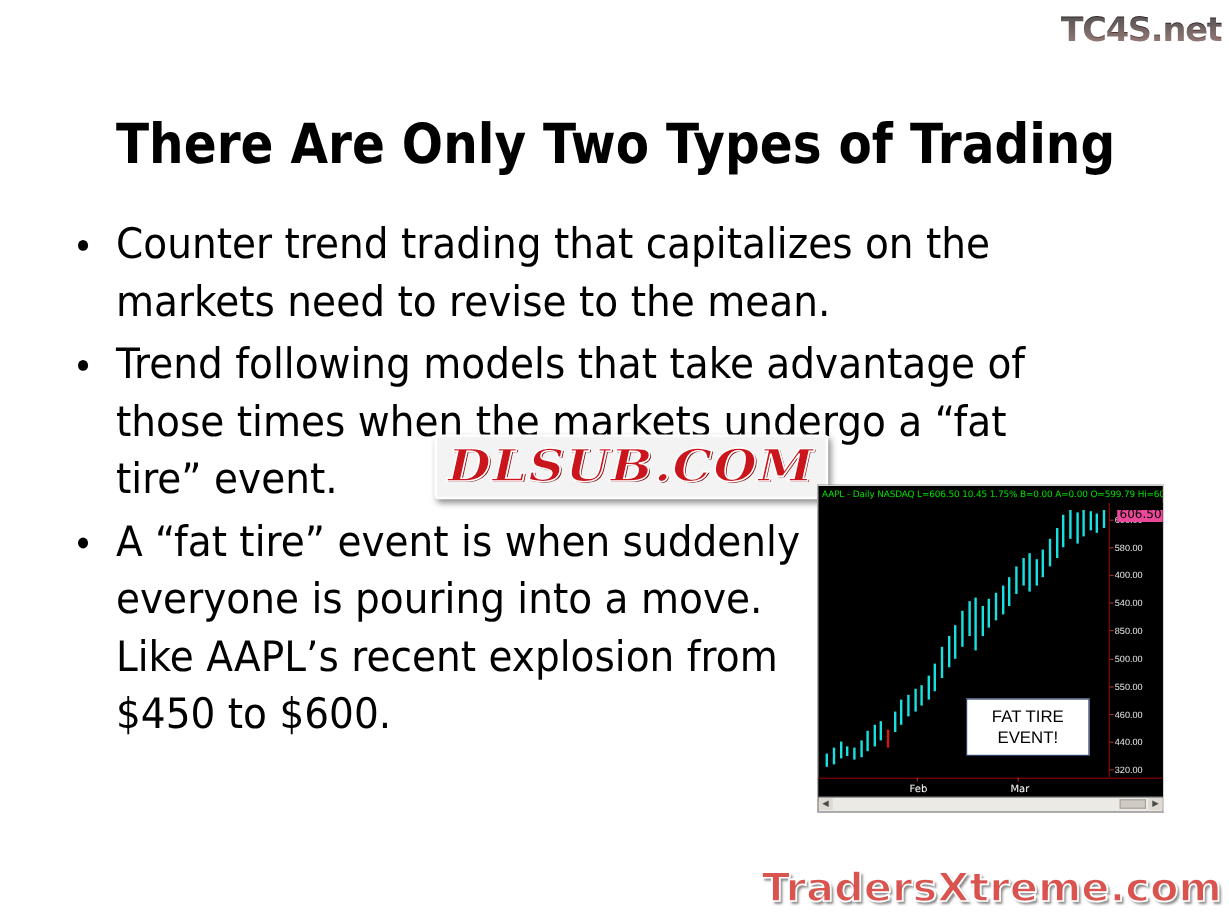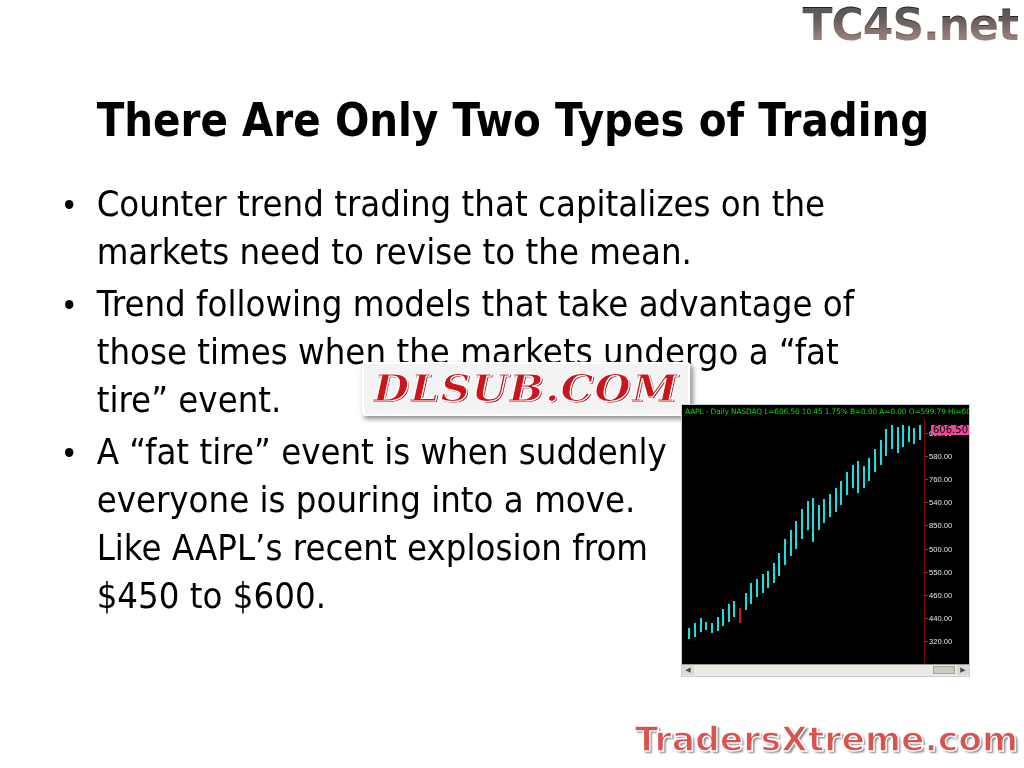--- a/index.html
+++ b/index.html
@@ -23,21 +23,21 @@
     background: #ffffff;
   }
 
   
   #tc4s-logo {
     position: absolute;
     right: 6px;
     top: 2px;
     font-family: "DejaVu Sans", sans-serif;
     font-weight: bold;
-    font-size: 44px;
+    font-size: 28px;
     letter-spacing: -1px;
     line-height: 46px;
     color: #3a2b2b;
     background: linear-gradient(180deg, #1c1c1c 0%, #2e2424 35%, #6b4a46 70%, #8a6a64 100%);
     -webkit-background-clip: text;
     background-clip: text;
     -webkit-text-fill-color: transparent;
     text-shadow: 0 1px 0 rgba(255,255,255,0.25);
     white-space: nowrap;
   }
@@ -370,39 +370,49 @@
         <div class="candle" style="left: 228px; top: 9.25888px; height: 16.203px;"></div>
         <div class="candle" style="left: 234px; top: 5.7868px; height: 15.0457px;"></div>
       </div>
 
     <div id="price-axis">
       <div id="last-price-box">606.50</div>
     <div class="price-label" style="top: 9.88832px;">600.00</div>
         <div class="price-tick" style="top: 13.8883px;"></div>
         <div class="price-label" style="top: 33.0355px;">580.00</div>
         <div class="price-tick" style="top: 37.0355px;"></div>
-        <div class="price-label" style="top: 56.1827px;">760.00</div>
+        <div class="price-label" style="top: 56.1827px;">400.00</div>
         <div class="price-tick" style="top: 60.1827px;"></div>
         <div class="price-label" style="top: 79.3299px;">540.00</div>
         <div class="price-tick" style="top: 83.3299px;"></div>
         <div class="price-label" style="top: 102.477px;">850.00</div>
         <div class="price-tick" style="top: 106.477px;"></div>
         <div class="price-label" style="top: 125.624px;">500.00</div>
         <div class="price-tick" style="top: 129.624px;"></div>
         <div class="price-label" style="top: 148.772px;">550.00</div>
         <div class="price-tick" style="top: 152.772px;"></div>
         <div class="price-label" style="top: 171.919px;">460.00</div>
         <div class="price-tick" style="top: 175.919px;"></div>
         <div class="price-label" style="top: 195.066px;">440.00</div>
         <div class="price-tick" style="top: 199.066px;"></div>
         <div class="price-label" style="top: 218.213px;">320.00</div>
         <div class="price-tick" style="top: 222.213px;"></div>
       </div>
 
-
+    <div id="date-axis">
+        <div class="date-label" style="left: 76px;">Feb</div>
+        <div class="date-tick" style="left: 82px;"></div>
+        <div class="date-label" style="left: 160px;">Mar</div>
+        <div class="date-tick" style="left: 166px;"></div>
+      </div>
+
+    <div id="fat-tire-callout">
+      <span>FAT TIRE</span>
+      <span>EVENT!</span>
+    </div>
 
     <div id="chart-scrollbar">
       <div class="sb-arrow" id="sb-arrow-left">◀</div>
       <div id="sb-thumb"></div>
       <div class="sb-arrow" id="sb-arrow-right">▶</div>
     </div>
   </div>
 
   <div id="tx-logo">TradersXtreme.com</div>
 </div>

